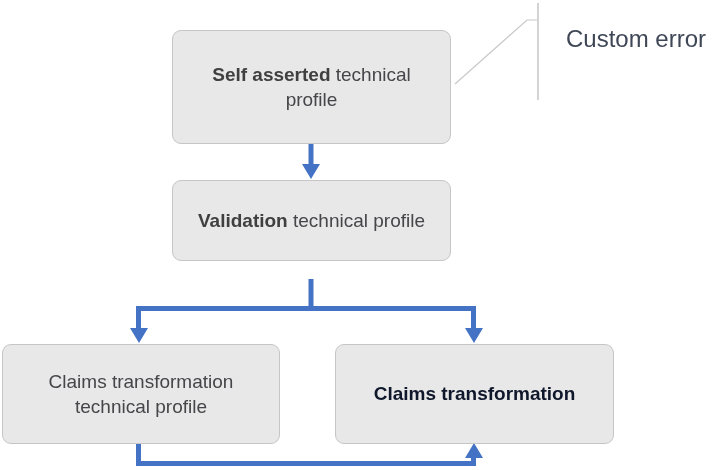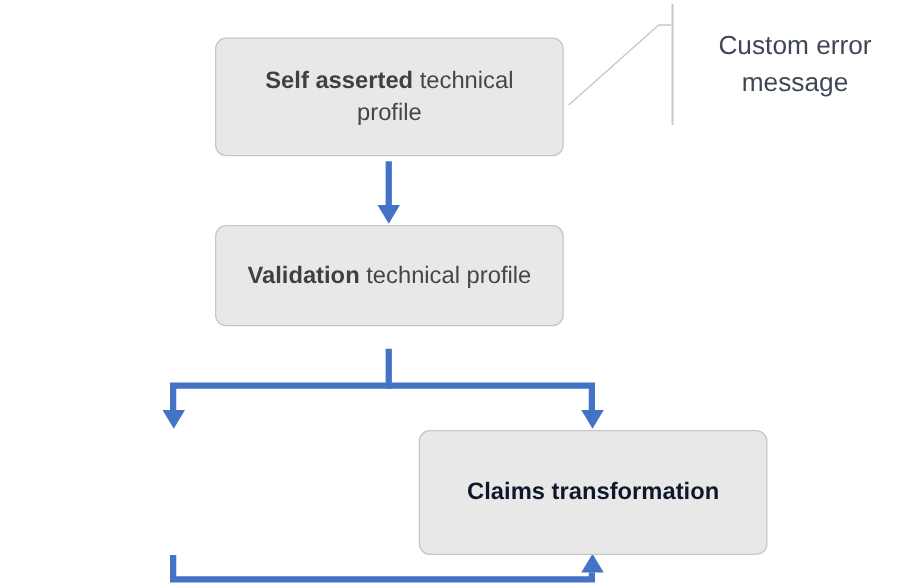--- a/index.html
+++ b/index.html
@@ -35,21 +35,21 @@
     box-shadow: 0 0 0 0 rgba(0,0,0,0);
   }
   .node .txt {
     display: block;
     width: 100%;
   }
   .node .bold {
     font-weight: bold;
     color: #404040;
   }
-  .node-self      { left: 172px; top: 30px;  width: 279px; height: 95px; }
+  .node-self      { left: 172px; top: 30px;  width: 279px; height: 114px; }
   .node-validation{ left: 172px; top: 180px; width: 279px; height: 81px; }
   .node-ctp       { left: 2px;   top: 344px; width: 278px; height: 100px; }
   .node-ct        { left: 335px; top: 344px; width: 279px; height: 100px; }
 
   .node-ct .txt { font-weight: bold; color: #0f172a; }
 
   svg.wires {
     position: absolute;
     left: 0;
     top: 0;
@@ -58,21 +58,21 @@
     pointer-events: none;
   }
 
   .callout-text {
     position: absolute;
     left: 552px;
     top: 22px;
     width: 168px;
     text-align: center;
     color: #3F4757;
-    font-size: 21px;
+    font-size: 24px;
     line-height: 1.45;
   }
 </style>
 </head>
 <body>
 
 <div id="canvas">
 
   <svg class="wires" viewBox="0 0 727 470" xmlns="http://www.w3.org/2000/svg">
 
@@ -104,23 +104,25 @@
   </svg>
 
   <div class="node node-self">
     <span class="txt"><span class="bold">Self asserted</span><span> technical profile</span></span>
   </div>
 
   <div class="node node-validation">
     <span class="txt"><span class="bold">Validation</span><span> technical profile</span></span>
   </div>
 
+  <div class="node node-ctp">
+    <span class="txt">Claims transformation technical profile</span>
+  </div>
 
   <div class="node node-ct">
     <span class="txt">Claims transformation</span>
   </div>
 
   <div class="callout-text">
     <div>Custom error</div>
-    <div>message</div>
   </div>
 
 </div>
 
 </body></html>

